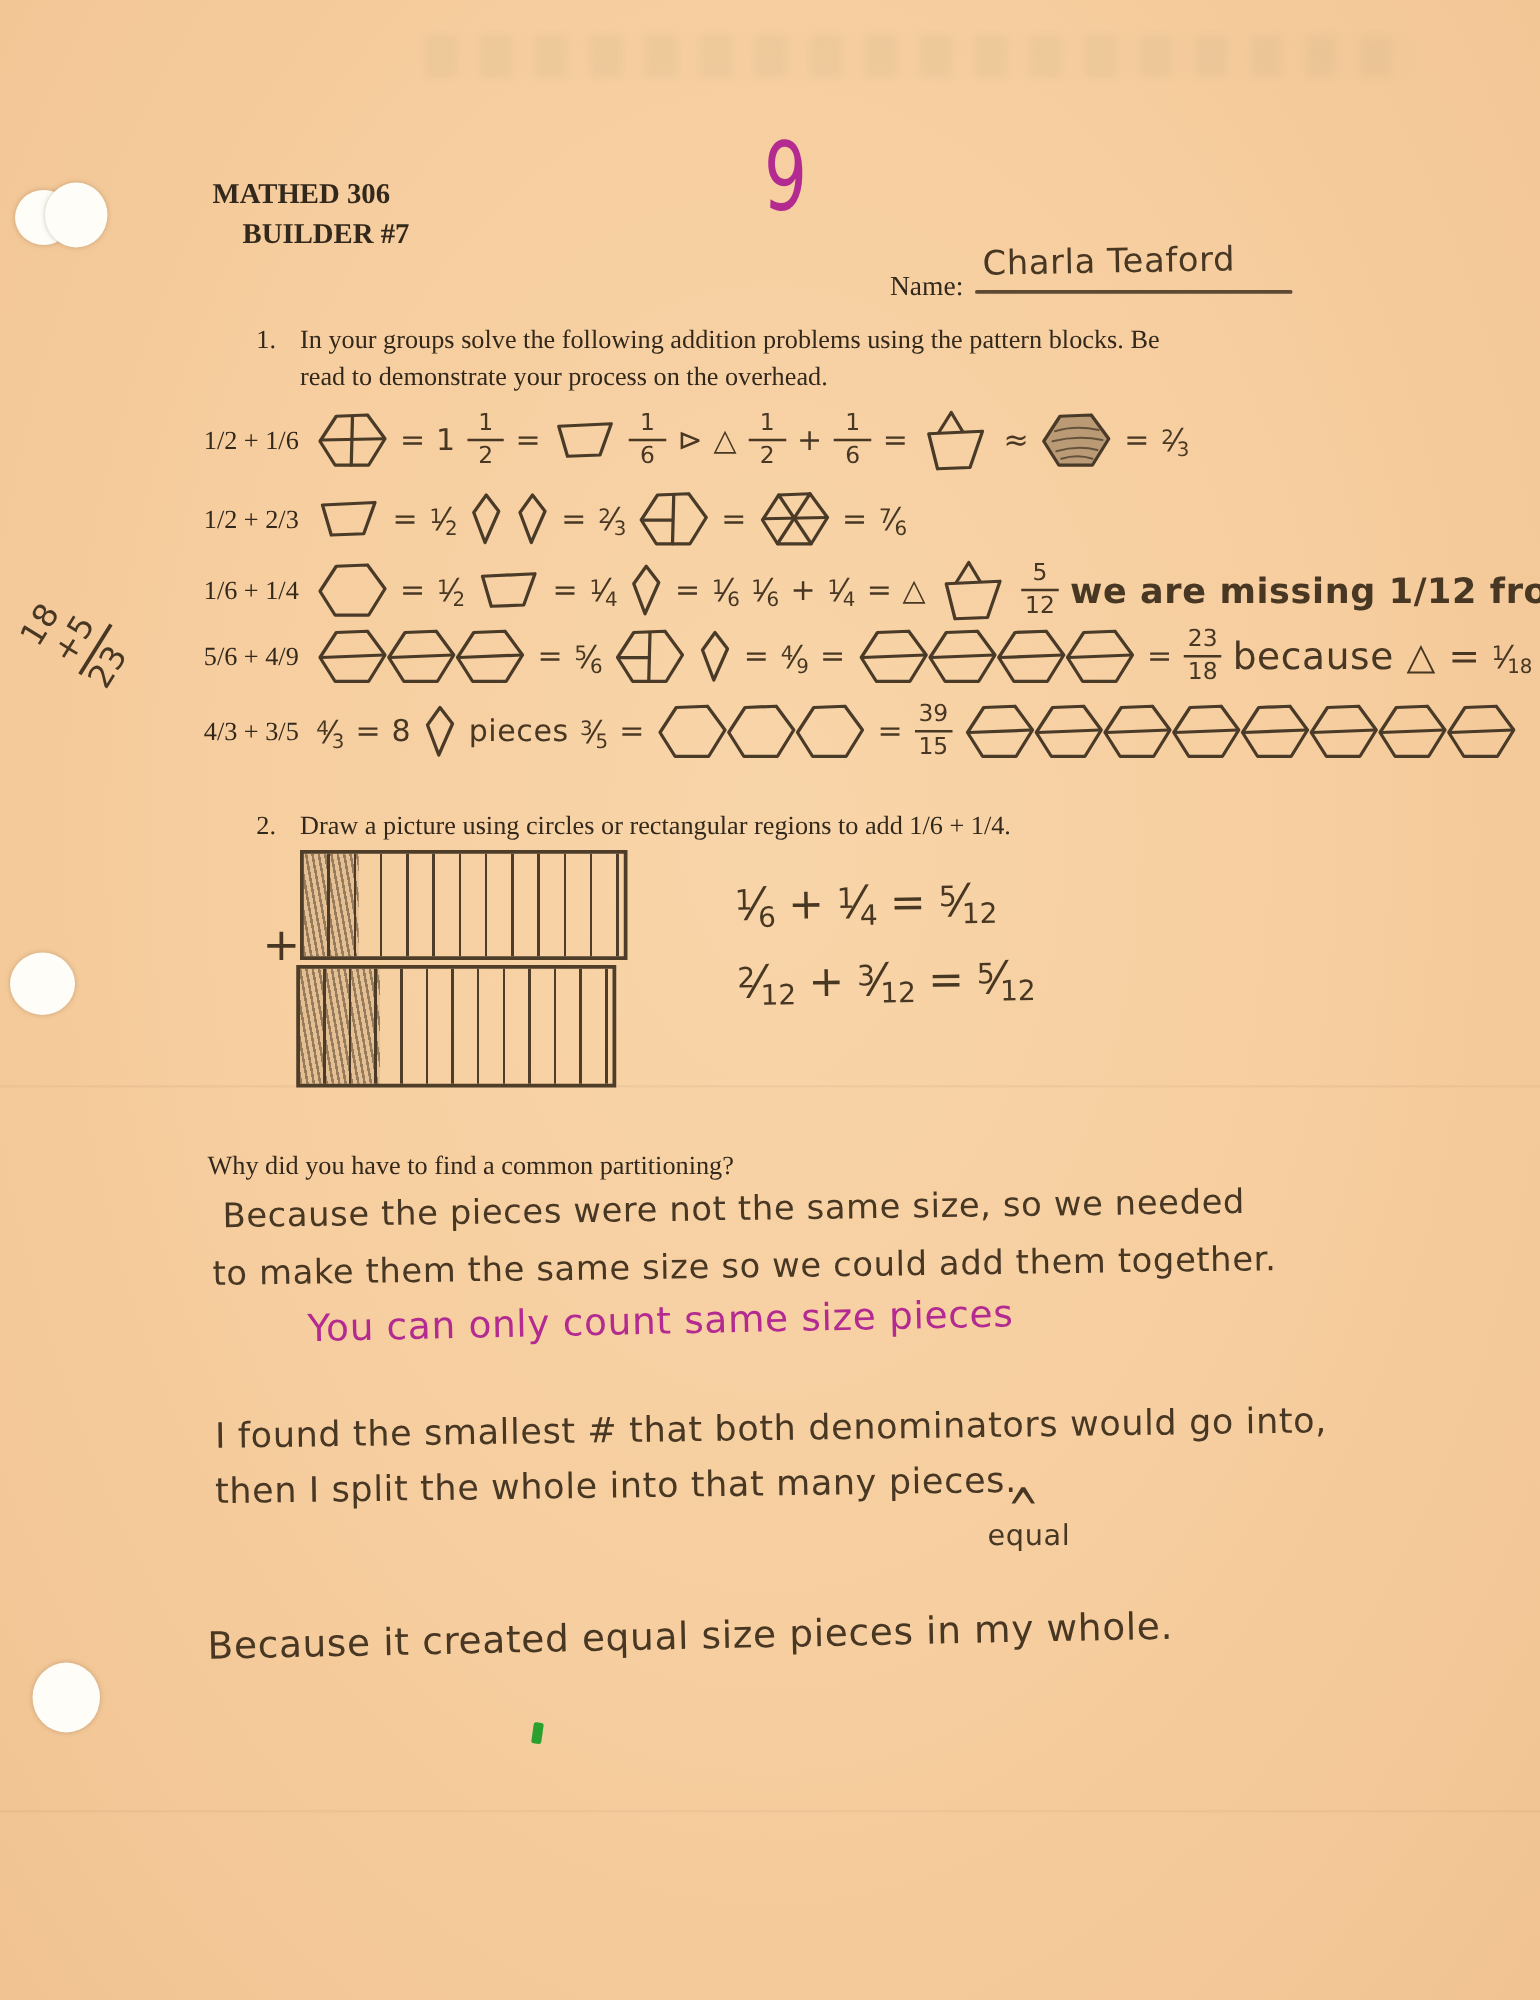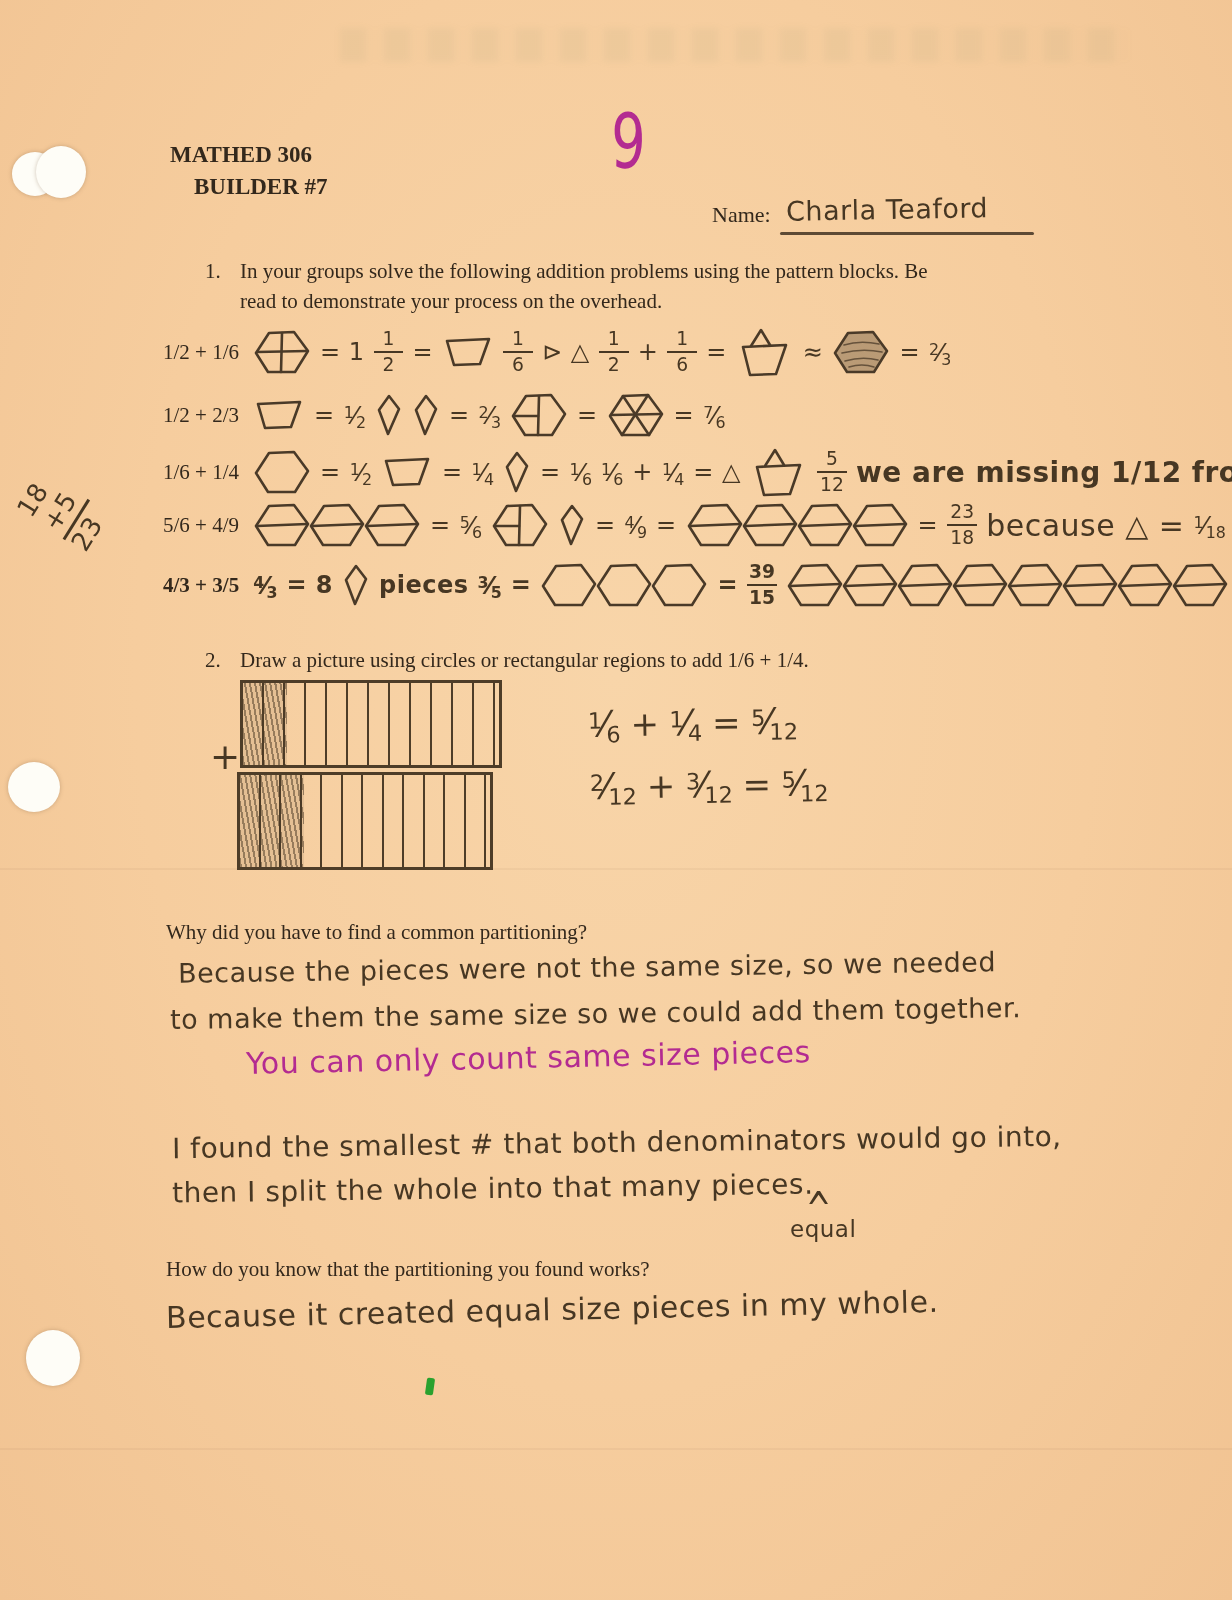--- a/index.html
+++ b/index.html
@@ -79,21 +79,21 @@
 
   <div class="bleed"></div>
   <div class="crease" style="top:868px;"></div>
   <div class="crease" style="top:1448px;"></div>
 
   <div class="abs hand grade" style="left:612px;top:96px;">9</div>
 
   <div class="abs printed course" style="left:170px;top:142px;">MATHED 306</div>
   <div class="abs printed builder" style="left:170px;top:174px;margin-left:24px;">BUILDER #7</div>
 
-  <div class="abs printed namelabel" style="left:712px;top:202px;font-family:Liberation Serif, serif;">Name:</div>
+  <div class="abs printed namelabel" style="left:712px;top:216px;font-family:Liberation Serif, serif;">Name:</div>
   <div class="abs hand namehand" style="left:786px;top:194px;">Charla Teaford</div>
   <div class="underline" style="left:780px;top:232px;width:254px;"></div>
 
   <div class="abs printed qtext" style="left:205px;top:256px;">1.</div>
   <div class="abs printed qtext" style="left:240px;top:256px;">
     <span>In your groups solve the following addition problems using the pattern blocks. Be</span><br>
     <span>read to demonstrate your process on the overhead.</span>
   </div>
 
   <div class="row" style="left:163px;top:326px;">
@@ -307,21 +307,21 @@
           <span>18</span>
         </span>
         <span class="hand hw" style="font-size: 30px;">because △ =</span>
         <span class="sf">
           <sup>1</sup>
           <span class="sl">⁄</span>
           <sub>18</sub>
         </span>
       </span>
   </div>
-  <div class="row" style="left:163px;top:562px;font-weight:bold;">
+  <div class="row" style="left:163px;top:562px;">
     <span class="rowlabel">4/3 + 3/5</span>
     <span class="seq">
         <span class="sf">
           <sup>4</sup>
           <span class="sl">⁄</span>
           <sub>3</sub>
         </span>
         <span class="hand hw">= 8</span>
         <span class="shape"><svg width="28" height="44" viewBox="0 0 28 44">
             <path d="M14 3 L24 16 L13 41 L4 17 Z"></path>
@@ -438,21 +438,20 @@
   <div class="abs printed prompt" style="left:166px;top:920px;">Why did you have to find a common partitioning?</div>
   <div class="abs hand ans" style="left:178px;top:952px;">Because the pieces were not the same size, so we needed</div>
   <div class="abs hand ans" style="left:170px;top:998px;">to make them the same size so we could add them together.</div>
   <div class="abs hand purple" style="left:246px;top:1040px;">You can only count same size pieces</div>
 
   <div class="abs hand ans" style="left:172px;top:1126px;font-size:28px;">I found the smallest # that both denominators would go into,</div>
   <div class="abs hand ans" style="left:172px;top:1172px;font-size:28px;">then I split the whole into that many pieces.</div>
   <div class="abs hand caretmark" style="left:806px;top:1192px;">^</div>
   <div class="abs hand caretword" style="left:790px;top:1216px;">equal</div>
 
-  <div class="abs printed prompt" style="left:166px;top:1257px;">How do you know that the partitioning you found works?</div>
   <div class="abs hand ans" style="left:166px;top:1292px;font-size:30px;transform:rotate(-1.2deg);">Because it created equal size pieces in my whole.</div>
 
   <div class="greentick"></div>
 
   <div class="abs hand margnote" style="left:40px;top:466px;">
     <span class="m1">18</span>
     <span class="m2">+5</span>
     <span class="m3">23</span>
   </div>
 

